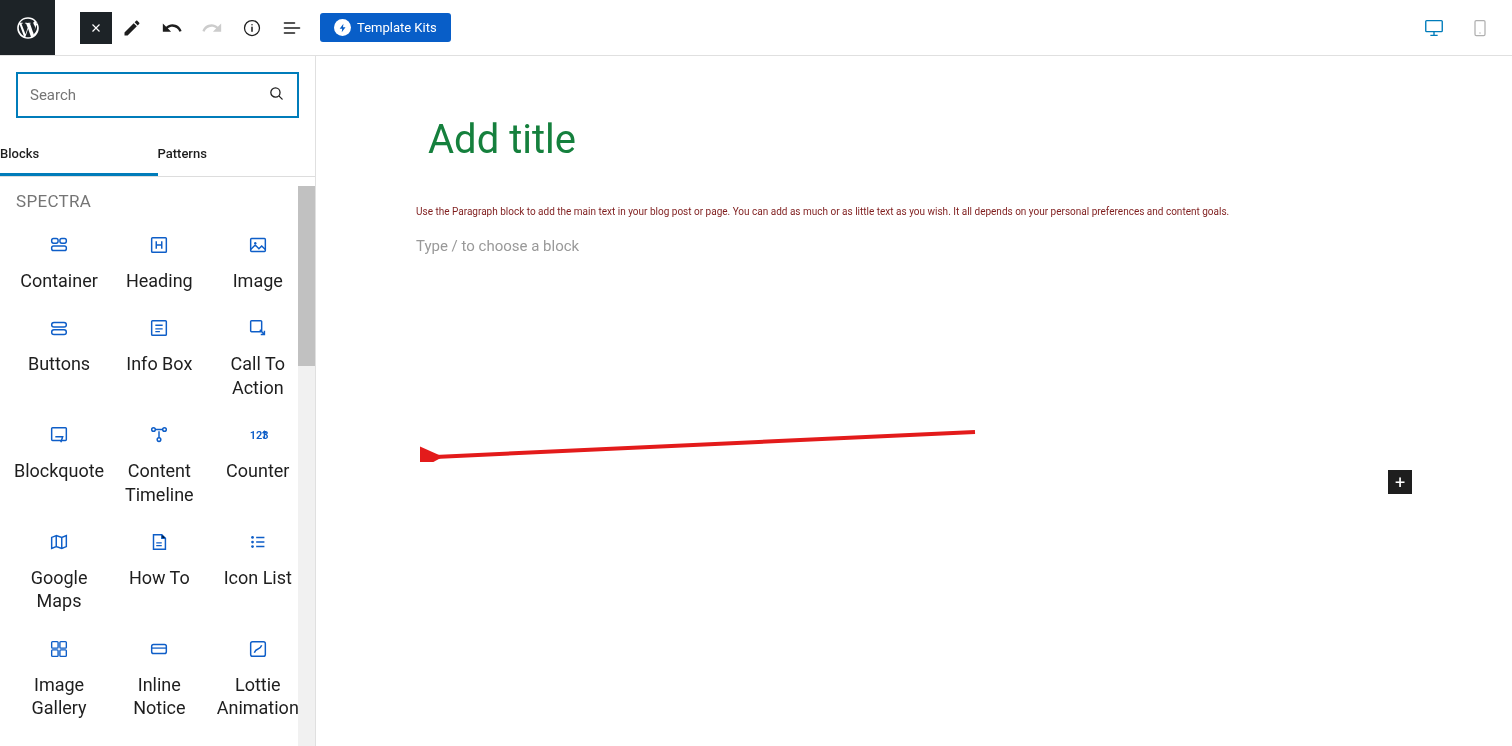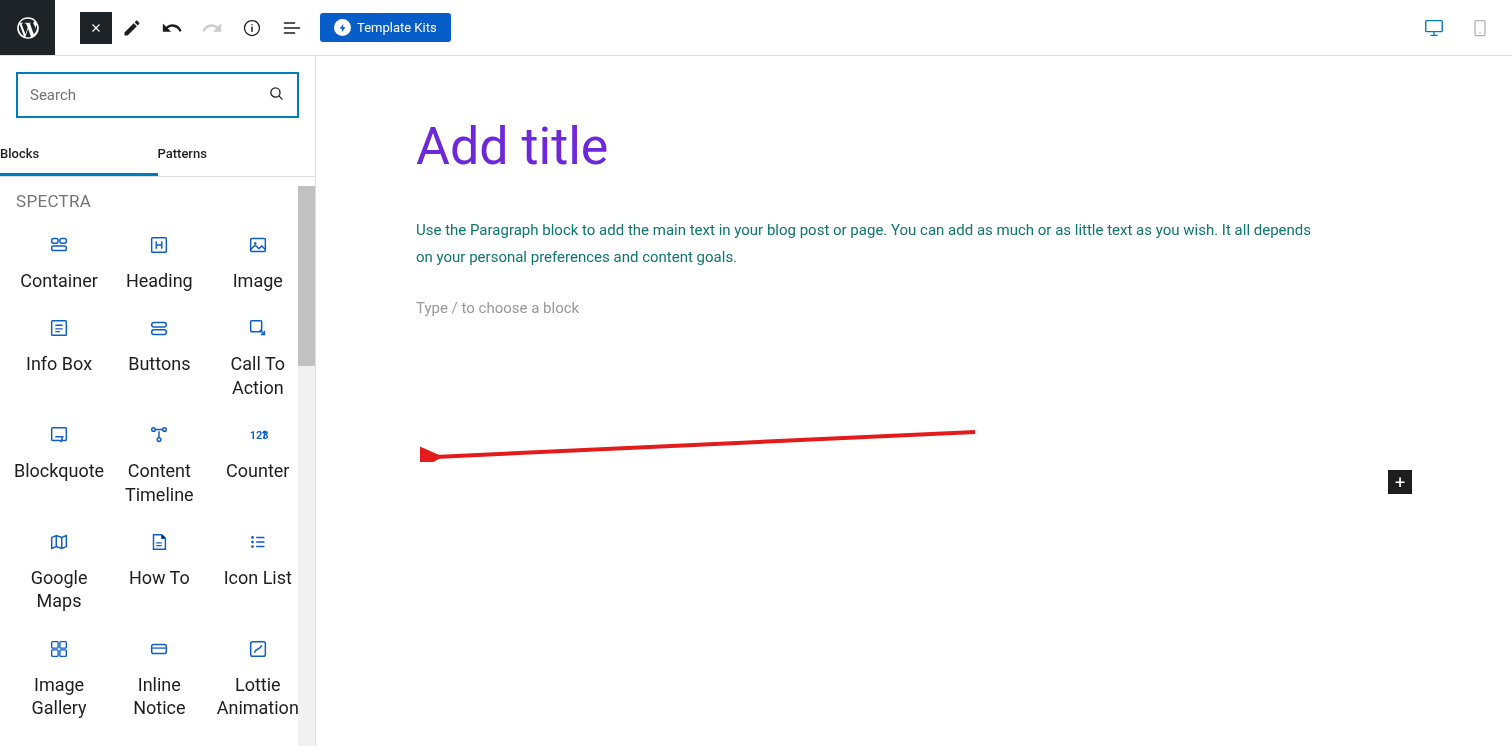--- a/index.html
+++ b/index.html
@@ -28,22 +28,22 @@
 .group-title { color: #757575; font-size: 17px; text-transform: uppercase; padding: 14px 8px 8px; letter-spacing: 0.3px; }
 .grid { display: grid; grid-template-columns: repeat(3, 1fr); }
 .block-item { display: flex; flex-direction: column; align-items: center; padding: 14px 6px 10px; cursor: pointer; text-align: center; }
 .block-icon { width: 24px; height: 24px; color: #0e5ec8; display: flex; align-items: center; justify-content: center; margin-bottom: 12px; font-size: 17px; }
 .block-label { font-size: 18px; color: #1e1e1e; line-height: 1.3; }
 
 .scrollbar-track { position: absolute; right: 0; top: 130px; width: 17px; height: 560px; background: #f1f1f1; }
 .scrollbar-thumb { width: 100%; height: 180px; background: #c1c1c1; position: absolute; top: 0; }
 
 .canvas { flex: 1; padding: 60px 100px; position: relative; }
-.title { font-size: 52px; color: #6d28d9; font-weight: 400; margin-bottom: 40px; }
-.para { font-size: 15px; color: #0f766e; line-height: 1.8; margin-bottom: 28px; max-width: 900px; }
+.title { font-size: 40px; color: #15803d; font-weight: 400; margin-bottom: 40px; margin-left: 12px; }
+.para { font-size: 10px; color: #7f1d1d; line-height: 1.8; margin-bottom: 16px; max-width: 900px; }
 .choose { font-size: 15px; color: #999; }
 
 .add-block { position: absolute; top: 414px; right: 100px; width: 24px; height: 24px; background: #1e1e1e; color: #fff; display: flex; align-items: center; justify-content: center; font-size: 18px; cursor: pointer; }
 
 .arrow { position: absolute; top: 422px; left: 420px; width: 560px; height: 40px; pointer-events: none; }
 </style>
 </head>
 <body>
 
 <div class="toolbar">
@@ -150,34 +150,34 @@
                 <rect x="4" y="5" width="16" height="14" rx="1" stroke="#0e5ec8" stroke-width="1.6" fill="none"></rect>
                 <circle cx="9" cy="10" r="1.3" fill="#0e5ec8"></circle>
                 <path d="M4 17l5-5 4 4 3-3 4 4" stroke="#0e5ec8" stroke-width="1.6" fill="none"></path>
               </svg>
             </div>
             <div class="block-label">Image</div>
           </div>
           <div class="block-item">
             <div class="block-icon">
               <svg width="22" height="22" viewBox="0 0 24 24">
+                <rect x="4" y="6" width="16" height="5" rx="2.5" stroke="#0e5ec8" stroke-width="1.6" fill="none"></rect>
+                <rect x="4" y="14" width="16" height="5" rx="2.5" stroke="#0e5ec8" stroke-width="1.6" fill="none"></rect>
+              </svg>
+            </div>
+            <div class="block-label">Buttons</div>
+          </div>
+          <div class="block-item">
+            <div class="block-icon">
+              <svg width="22" height="22" viewBox="0 0 24 24">
                 <rect x="4" y="4" width="16" height="16" rx="1" stroke="#0e5ec8" stroke-width="1.6" fill="none"></rect>
                 <path d="M8 9h8M8 13h8M8 16h5" stroke="#0e5ec8" stroke-width="1.4"></path>
               </svg>
             </div>
             <div class="block-label">Info Box</div>
-          </div>
-          <div class="block-item">
-            <div class="block-icon">
-              <svg width="22" height="22" viewBox="0 0 24 24">
-                <rect x="4" y="6" width="16" height="5" rx="2.5" stroke="#0e5ec8" stroke-width="1.6" fill="none"></rect>
-                <rect x="4" y="14" width="16" height="5" rx="2.5" stroke="#0e5ec8" stroke-width="1.6" fill="none"></rect>
-              </svg>
-            </div>
-            <div class="block-label">Buttons</div>
           </div>
           <div class="block-item">
             <div class="block-icon">
               <svg width="22" height="22" viewBox="0 0 24 24">
                 <rect x="4" y="4" width="12" height="12" rx="1" stroke="#0e5ec8" stroke-width="1.6" fill="none"></rect>
                 <path d="M14 14l5 5m0-4v4h-4" stroke="#0e5ec8" stroke-width="1.6" fill="none"></path>
               </svg>
             </div>
             <div class="block-label">Call To Action</div>
           </div>

